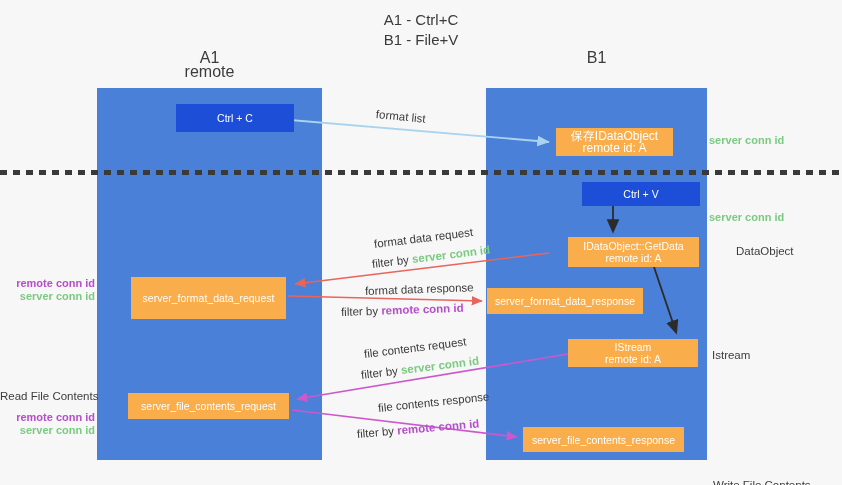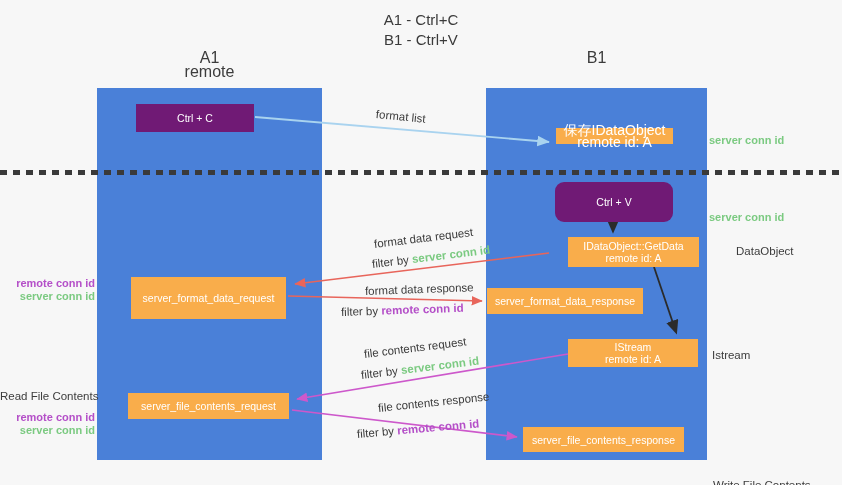--- a/index.html
+++ b/index.html
@@ -15,37 +15,37 @@
   .title{left:0;top:10px;width:842px;text-align:center;font-size:15px;line-height:20px;color:#3a3a3a;z-index:3;}
   
   .colhead{top:51px;text-align:center;font-size:16px;line-height:14px;color:#3c3c3c;z-index:3;}
   
   .col{top:88px;height:372px;background:#4a80d8;z-index:1;}
   
   #arrows{left:0;top:0;z-index:2;pointer-events:none;}
   
   .box{z-index:3;display:flex;flex-direction:column;align-items:center;justify-content:center;
        color:#fff;font-size:10.5px;line-height:12px;text-align:center;white-space:nowrap;}
-  .gbox{background:#701a75;}
+  .gbox{background:#1d4ed8;margin-left:40px;}
   .obox{background:#f9ad4b;}
   
   .lbl{z-index:3;font-size:11.5px;white-space:nowrap;color:#3c3c3c;transform-origin:left center;}
   .lbl-r{text-align:right;}
   .conn{font-weight:bold;font-size:11px;line-height:13px;}
   .green{color:#7bca81;font-weight:bold;}
   .purple{color:#b44fc8;font-weight:bold;}
 </style>
 </head>
 <body>
 
 <div id="canvas">
 
   <div class="abs title">
     <div>A1 - Ctrl+C</div>
-    <div>B1 - Ctrl+V</div>
+    <div>B1 - File+V</div>
   </div>
 
   <div class="abs colhead" style="left:97px;width:225px;">
     <div>A1</div>
     <div>remote</div>
   </div>
   <div class="abs colhead" style="left:486px;width:221px;">
     <div>B1</div>
   </div>
 
@@ -73,25 +73,25 @@
     <line x1="654" y1="267" x2="676" y2="332" stroke="#2b2b2b" stroke-width="1.8" marker-end="url(#mblack)"></line>
     <line x1="549" y1="253" x2="295" y2="284" stroke="#e8655b" stroke-width="1.6" marker-end="url(#mred)"></line>
     <line x1="288" y1="296" x2="482" y2="301" stroke="#e8655b" stroke-width="1.6" marker-end="url(#mred)"></line>
     <line x1="568" y1="354" x2="297" y2="399" stroke="#cd58cb" stroke-width="1.6" marker-end="url(#mmag)"></line>
     <line x1="292" y1="410" x2="517" y2="437" stroke="#cd58cb" stroke-width="1.6" marker-end="url(#mmag)"></line>
   </svg>
 
   <div class="abs box gbox" style="left:136px;top:104px;width:118px;height:28px;">
     <div>Ctrl + C</div>
   </div>
-  <div class="abs box obox" style="left:556px;top:128px;width:117px;height:16px;font-size:14px;">
+  <div class="abs box obox" style="left:556px;top:128px;width:117px;height:28px;font-size:12px;">
     <div>保存IDataObject</div>
     <div>remote id: A</div>
   </div>
-  <div class="abs box gbox" style="left:555px;top:182px;width:118px;height:40px;border-radius:9px;">
+  <div class="abs box gbox" style="left:542px;top:182px;width:118px;height:24px;">
     <div>Ctrl + V</div>
   </div>
   <div class="abs box obox" style="left:548px;top:237px;width:131px;height:30px;margin-left:20px;">
     <div>IDataObject::GetData</div>
     <div>remote id: A</div>
   </div>
   <div class="abs box obox" style="left:131px;top:277px;width:155px;height:42px;text-align:center;">
     <div>server_format_data_request</div>
   </div>
   <div class="abs box obox" style="left:487px;top:288px;width:156px;height:26px;">

